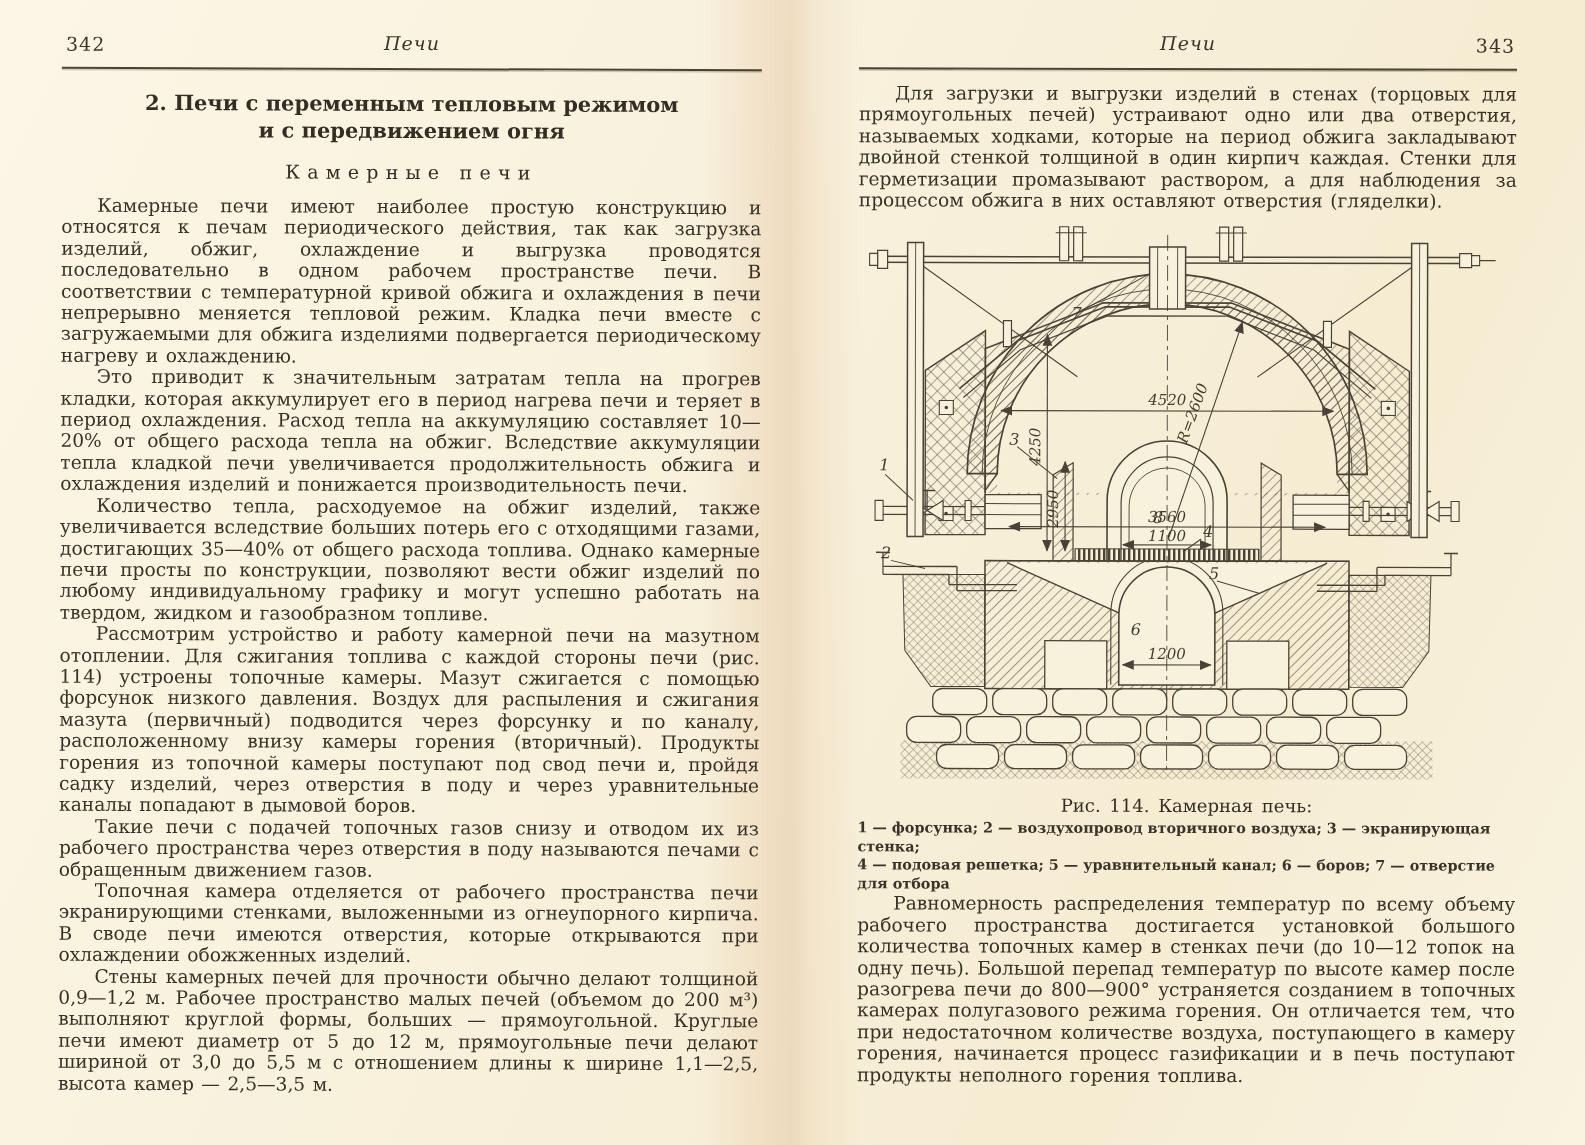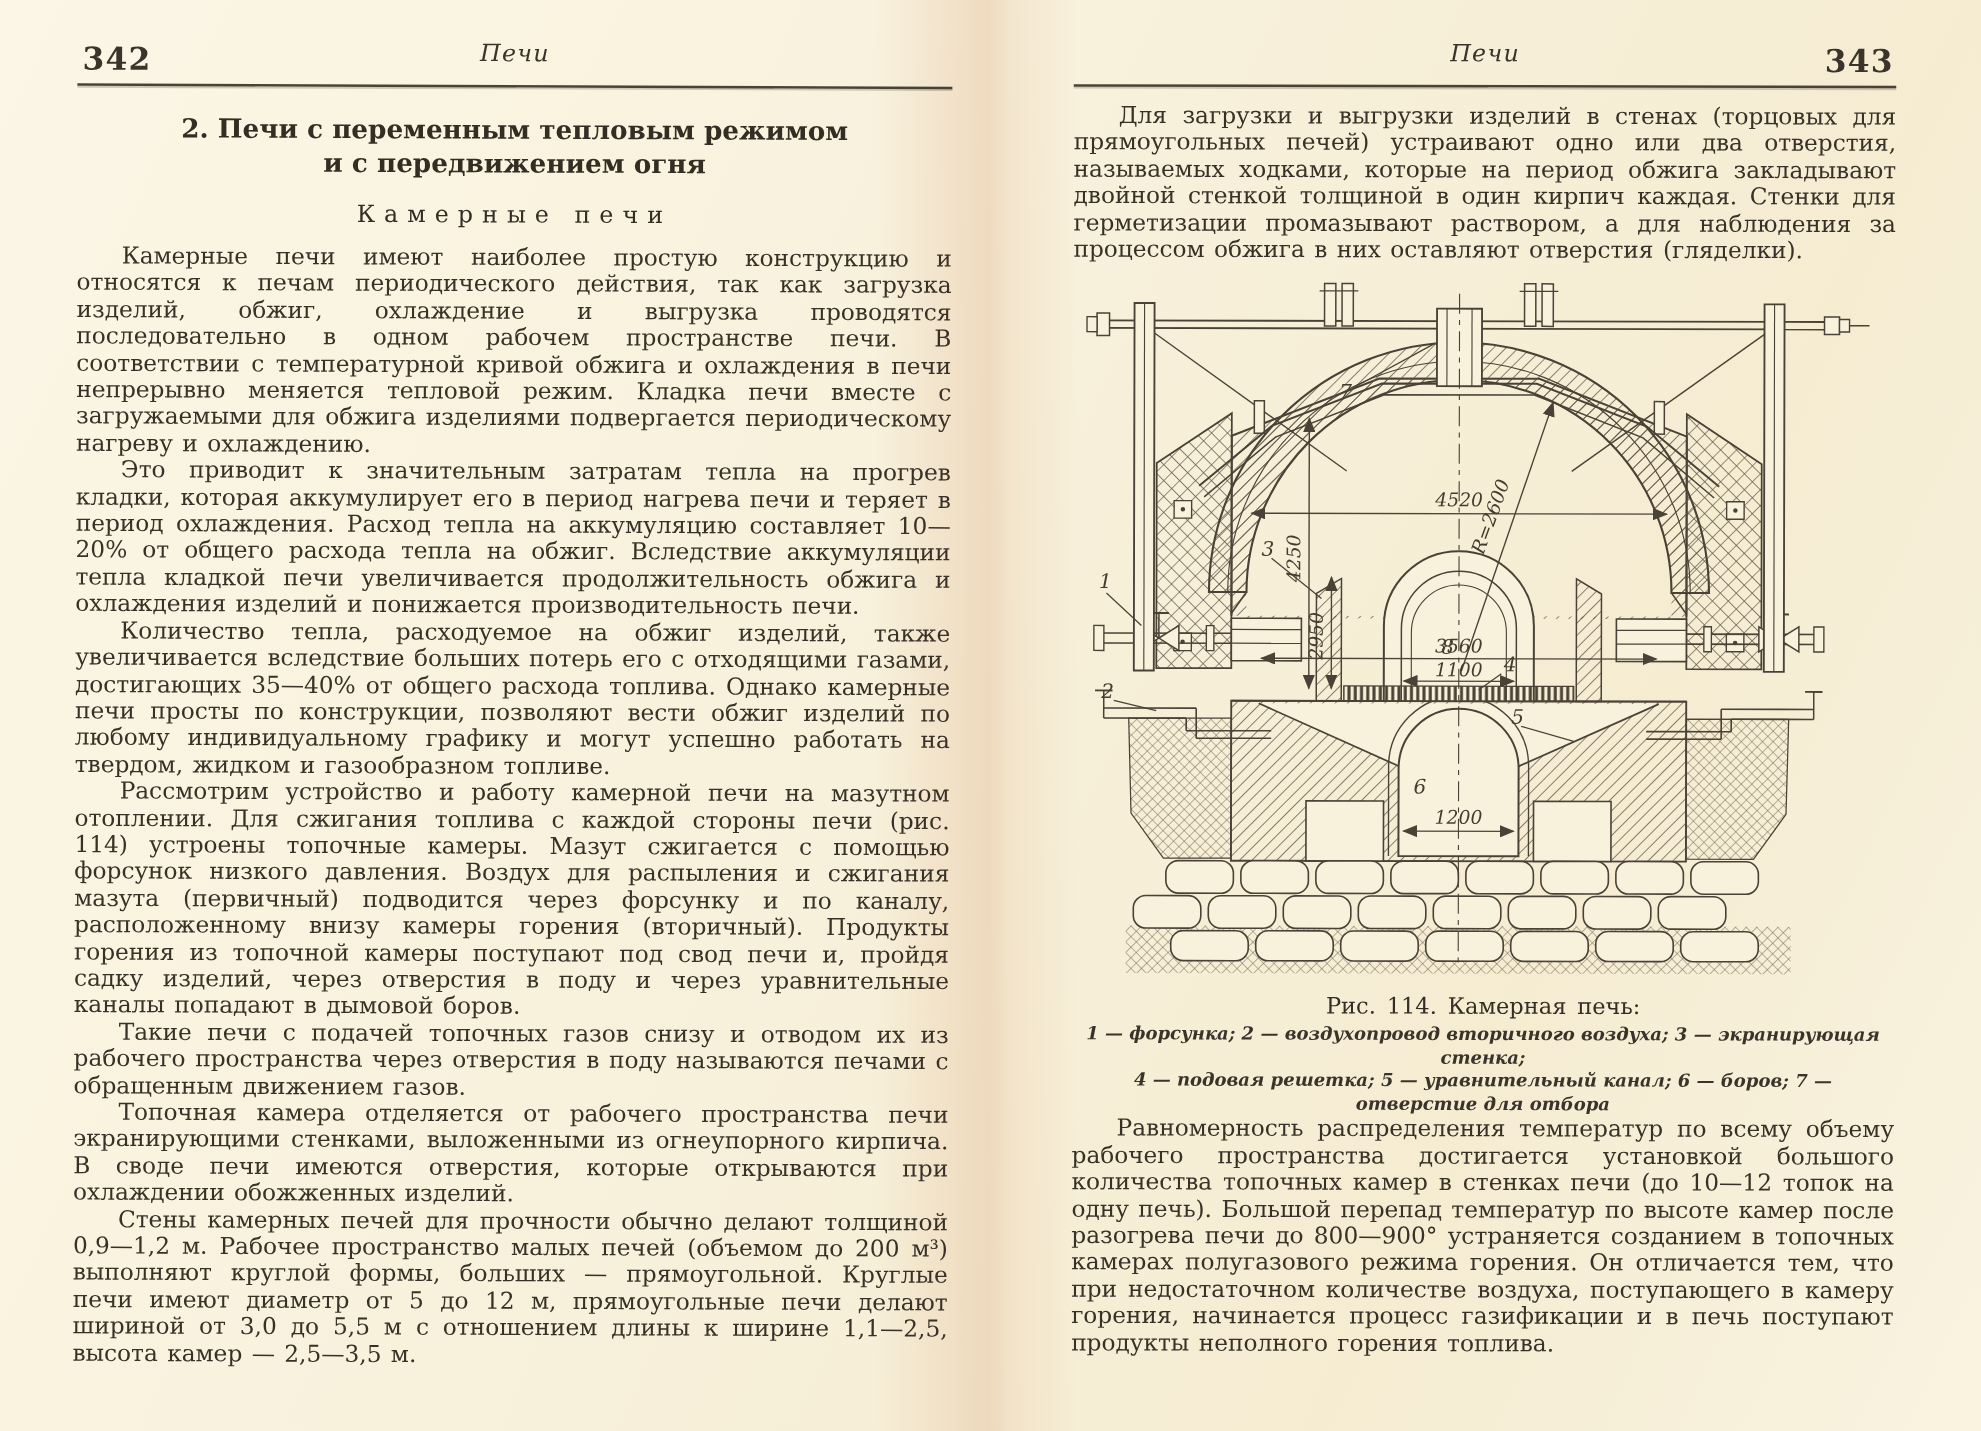--- a/index.html
+++ b/index.html
@@ -12,35 +12,35 @@
   
   .gutter{
     position:absolute;top:0;left:700px;width:190px;height:1145px;
     background:linear-gradient(90deg,rgba(226,186,148,0) 0%,rgba(223,182,146,.38) 48%,rgba(228,192,158,.22) 58%,rgba(255,255,255,0) 85%);
     pointer-events:none;
   }
   .page{position:absolute;top:28px;}
   #page-left{left:60px;width:700px;transform:rotate(.22deg);}
   #page-right{left:858px;width:658px;transform:rotate(.12deg);}
   .pagehead{position:relative;height:40px;}
-  .pagenum{position:absolute;top:6px;font-size:25px;letter-spacing:1px;font-weight:bold;}
+  .pagenum{position:absolute;top:6px;font-size:19px;letter-spacing:1px;}
   #page-left .pagenum{left:4px;}
   #page-right .pagenum{right:2px;}
   .runtitle{position:absolute;top:4px;left:0;right:0;text-align:center;font-style:italic;font-size:19px;letter-spacing:1px;}
   .headrule{border-bottom:2.6px solid #4a4234;box-shadow:0 1.5px 0 rgba(74,66,52,.25);}
   .sect-head{margin-top:20px;text-align:center;font-weight:bold;font-size:21px;line-height:27px;color:#332d24;}
   .sub-head{margin-top:17px;text-align:center;font-size:19px;letter-spacing:.38em;color:#332d24;}
   p.body{
     margin:0;font-size:18.6px;line-height:21.4px;text-align:justify;
     text-indent:36px;word-spacing:1.6px;color:#373127;
   }
   p.body.first{margin-top:13px;}
   .fig-wrap{margin-top:8px;text-align:center;}
   .fig-caption{margin-top:6px;text-align:center;font-size:18px;word-spacing:3px;color:#332d24;}
-  .fig-legend{margin-top:3px;text-align:center;font-size:14.4px;line-height:18.5px;font-weight:bold;color:#3a332a;font-style:italic;}
+  .fig-legend{margin-top:3px;font-size:14.4px;line-height:18.5px;font-weight:bold;color:#3a332a;}
   .closing{margin-top:14px;}
   svg text{font-family:"DejaVu Serif","Liberation Serif",serif;fill:#443c2e;}
   .dim{font-size:15px;font-style:italic;}
   .part{font-size:16px;font-style:italic;}
 </style>
 </head>
 <body>
 
 <div class="gutter"></div>
 

